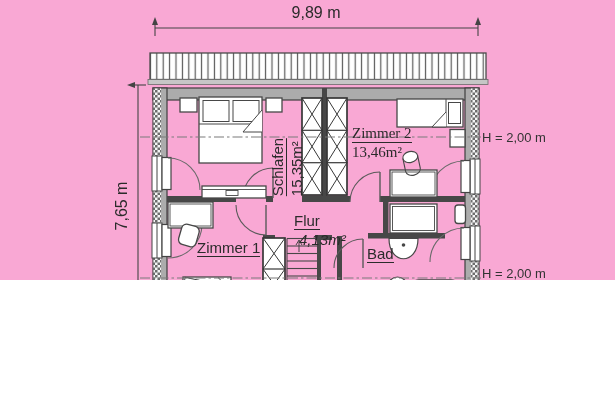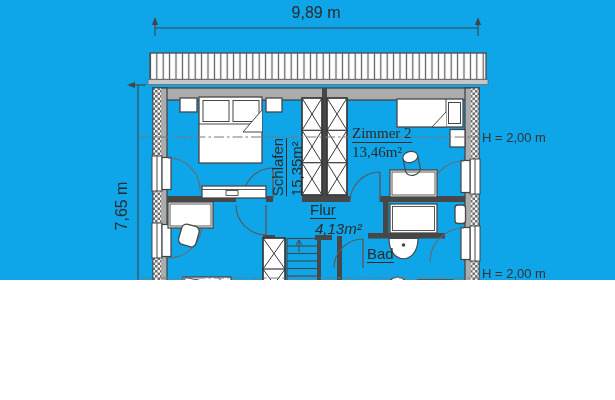--- a/index.html
+++ b/index.html
@@ -1,16 +1,16 @@
 <!DOCTYPE html>
 <html><head>
 <meta charset="utf-8">
 <style>
   html,body{margin:0;padding:0;background:#fff;}
-  .plan{position:relative;width:615px;height:280px;background:#0ea5e9;overflow:hidden;
+  .plan{position:relative;width:615px;height:280px;background:#f9a8d4;overflow:hidden;
         font-family:"Liberation Sans","DejaVu Sans",sans-serif;}
   .plan svg{position:absolute;left:0;top:0;}
   .lbl{position:absolute;color:#2b2b2b;white-space:nowrap;z-index:5;}
   .room{font-size:15px;line-height:19px;}
   .room .nm{border-bottom:1.5px solid #2b2b2b;display:inline-block;line-height:17px;}
   .dim{font-size:16px;transform:translate(-50%,-50%);}
   .dimv{font-size:16px;transform:translate(-50%,-50%) rotate(-90deg);}
   .rot{transform:translate(-50%,-50%) rotate(-90deg);}
   .hnote{font-size:13px;color:#333;}
   .ind{margin-left:5px;font-style:italic;}
@@ -242,23 +242,24 @@
   <div><span class="nm">Schlafen</span></div>
   <div>15,35m²</div>
 </div>
 
 <div class="lbl room" style="left:352px;top:124px;font-family:Liberation Serif, serif;">
   <div><span class="nm">Zimmer 2</span></div>
   <div>13,46m²</div>
 </div>
 
 <div class="lbl room" style="left:197px;top:238px;">
-</div>
-
-<div class="lbl room" style="left:294px;top:200px;margin-left:16px;">
+  <div><span class="nm">Zimmer 1</span></div>
+</div>
+
+<div class="lbl room" style="left:294px;top:211px;">
   <div><span class="nm">Flur</span></div>
   <div class="ind">4,13m²</div>
 </div>
 
 <div class="lbl room" style="left:367px;top:244px;">
   <div><span class="nm">Bad</span></div>
 </div>
 
 <div class="lbl hnote" style="left:482px;top:130px;">H = 2,00 m</div>
 <div class="lbl hnote" style="left:482px;top:266px;">H = 2,00 m</div>

